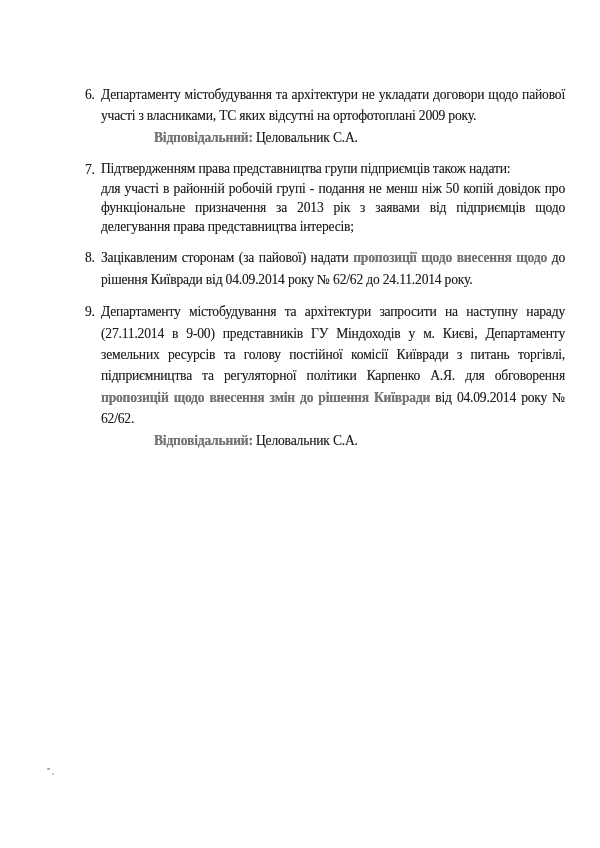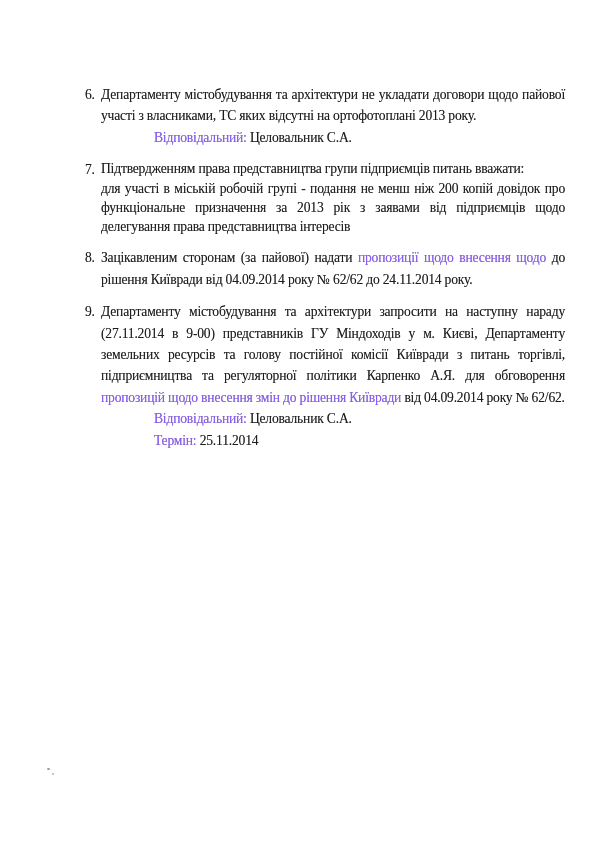--- a/index.html
+++ b/index.html
@@ -26,63 +26,62 @@
   }
   .item { display: flex; margin-bottom: 11px; }
   .num { flex: 0 0 16px; width: 16px; }
   .body { flex: 1; min-width: 0; }
   .body p { margin: 0; text-align: justify; }
   .item-7 .body p { line-height: 19.3px; }
   .resp {
     margin-left: 53px !important;
     text-align: left !important;
   }
-  strong, b { font-weight: normal; color: #8b5cf6; }
+  strong, b { font-weight: bold; color: #737373; }
   .speck {
     position: absolute;
     border-radius: 50%;
   }
   .speck-a { left: 47px; top: 768px; width: 3px; height: 2px; background: #999999; }
   .speck-b { left: 52px; top: 773px; width: 2px; height: 2px; background: #b5b5b5; }
 </style>
 </head>
 <body>
 
 <div class="page">
   <div class="doc">
 
     <div class="item item-6">
       <span class="num">6.</span>
       <div class="body">
-        <p><span>Департаменту містобудування та архітектури не укладати договори щодо пайової участі з власниками, ТС яких відсутні на ортофотоплані 2013 року.</span></p>
+        <p><span>Департаменту містобудування та архітектури не укладати договори щодо пайової участі з власниками, ТС яких відсутні на ортофотоплані 2009 року.</span></p>
         <p class="resp"><strong>Відповідальний:</strong> <span>Целовальник С.А.</span></p>
       </div>
     </div>
 
     <div class="item item-7">
       <span class="num">7.</span>
       <div class="body">
-        <p><span>Підтвердженням права представництва групи підприємців питань вважати:</span></p>
-        <p><span>для участі в міській робочій групі - подання не менш ніж 200 копій довідок про функціональне призначення за 2013 рік з заявами від підприємців щодо делегування права представництва інтересів</span></p>
+        <p><span>Підтвердженням права представництва групи підприємців також надати:</span></p>
+        <p><span>для участі в районній робочій групі - подання не менш ніж 50 копій довідок про функціональне призначення за 2013 рік з заявами від підприємців щодо делегування права представництва інтересів;</span></p>
       </div>
     </div>
 
     <div class="item item-8">
       <span class="num">8.</span>
       <div class="body">
         <p><span>Зацікавленим сторонам (за пайової) надати</span> <strong>пропозиції щодо внесення щодо</strong> <span>до рішення Київради від 04.09.2014 року № 62/62 до 24.11.2014 року.</span></p>
       </div>
     </div>
 
     <div class="item item-9">
       <span class="num">9.</span>
       <div class="body">
         <p><span>Департаменту містобудування та архітектури запросити на наступну нараду (27.11.2014 в 9-00) представників ГУ Міндоходів у м. Києві, Департаменту земельних ресурсів та голову постійної комісії Київради з питань торгівлі, підприємництва та регуляторної політики Карпенко А.Я. для обговорення</span> <strong>пропозицій щодо внесення змін до рішення Київради</strong> <span>від 04.09.2014 року № 62/62.</span></p>
         <p class="resp"><strong>Відповідальний:</strong> <span>Целовальник С.А.</span></p>
-        <p class="resp"><strong>Термін:</strong> <span>25.11.2014</span></p>
       </div>
     </div>
 
   </div>
 
   <div class="speck speck-a"></div>
   <div class="speck speck-b"></div>
 </div>
 
 </body></html>

